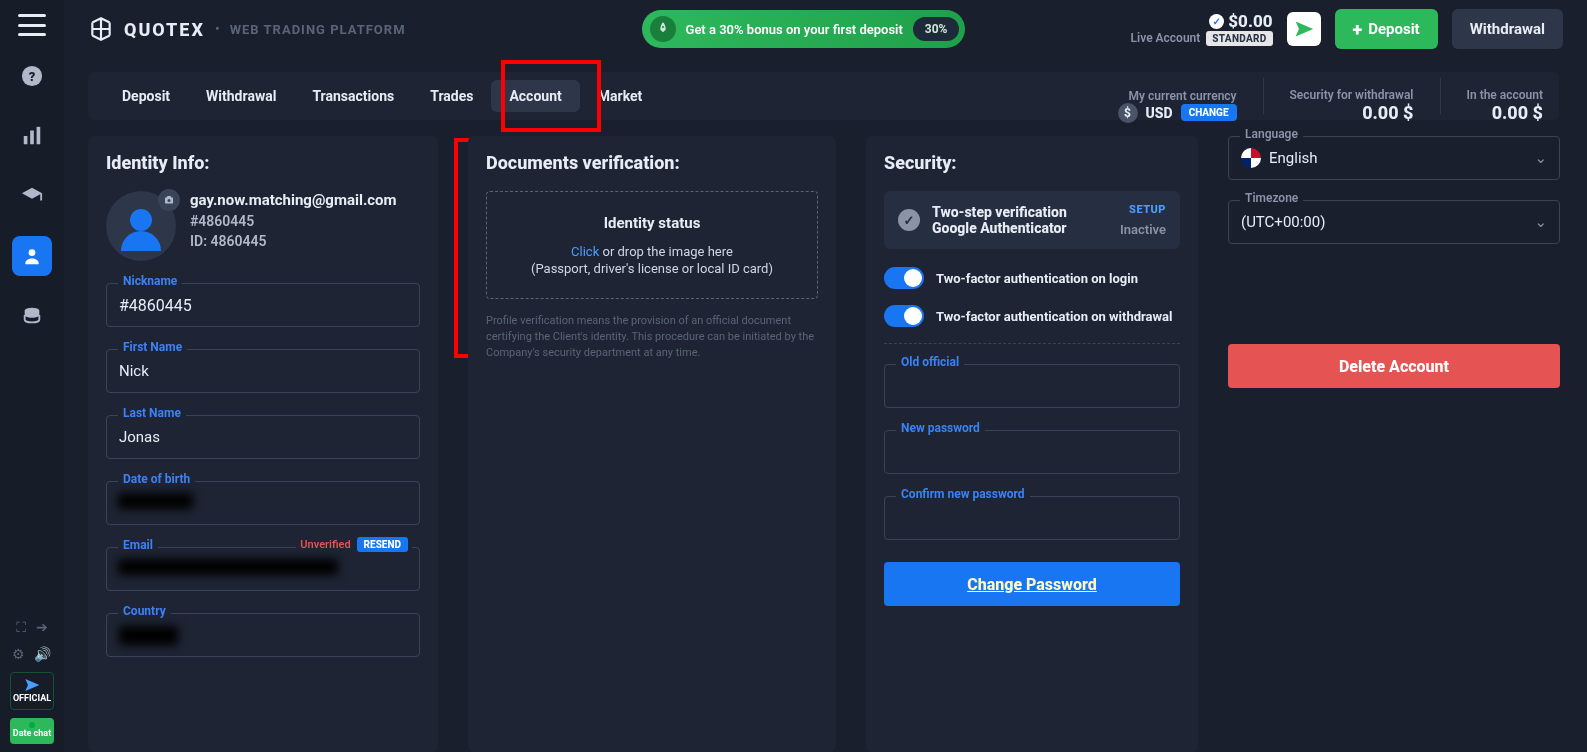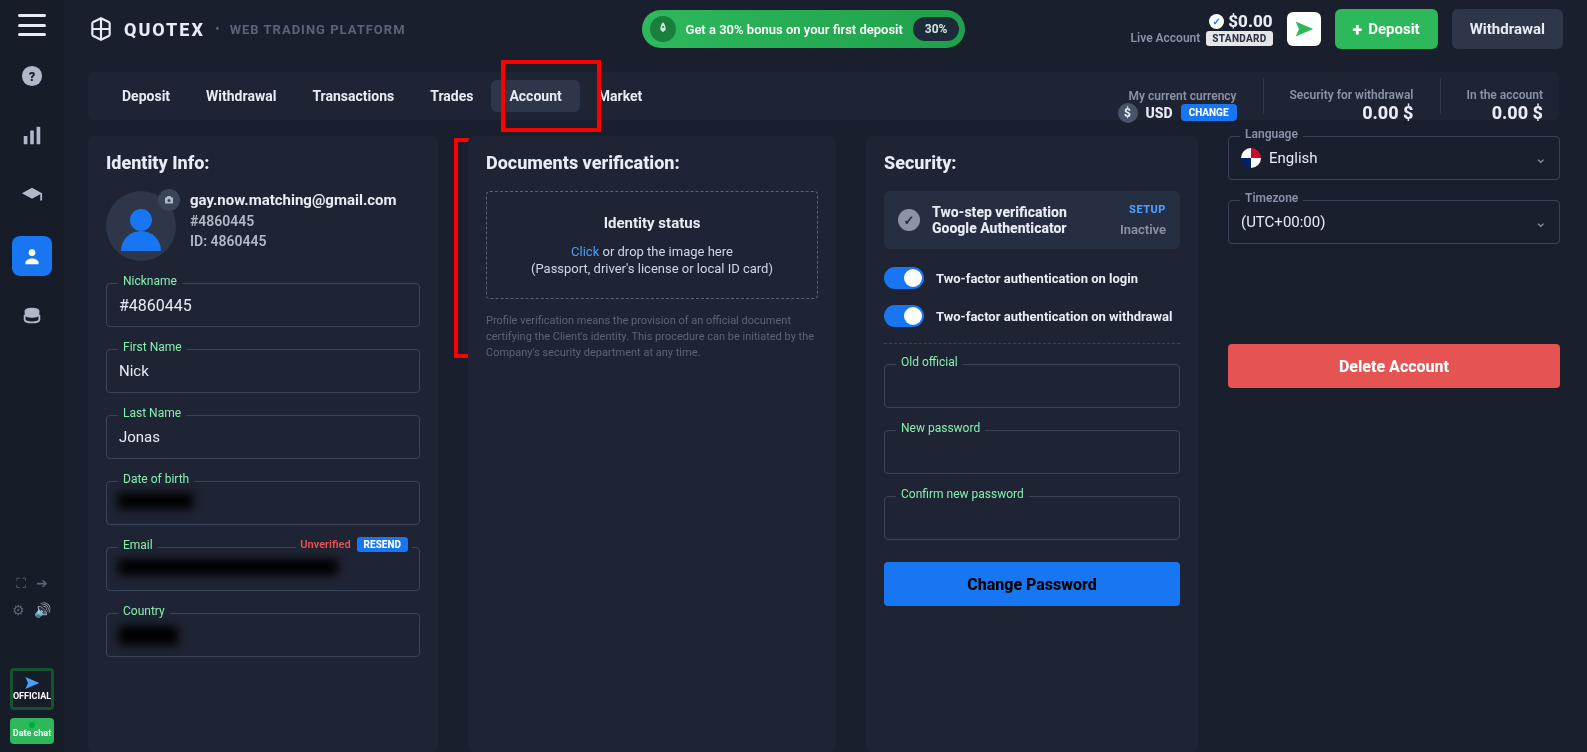--- a/index.html
+++ b/index.html
@@ -24,21 +24,21 @@
   body{background:var(--bg);color:var(--text);width:1587px;height:752px;overflow:hidden;font-size:14px;}
 
   
   .rail{position:absolute;left:0;top:0;width:64px;height:100%;background:#171c29;display:flex;flex-direction:column;align-items:center;padding-top:14px;gap:20px;}
   .rail .hamburger{width:28px;height:22px;cursor:pointer;display:flex;flex-direction:column;justify-content:space-between;}
   .rail .hamburger span{display:block;height:3px;background:#e8ecf4;border-radius:2px;}
   .rail .rail-btn{width:40px;height:40px;border-radius:8px;display:flex;align-items:center;justify-content:center;color:#b0b8c9;cursor:pointer;}
   .rail .rail-btn.active{background:var(--blue);color:#fff;}
   .rail .bottom-block{position:absolute;bottom:8px;left:0;width:64px;display:flex;flex-direction:column;align-items:center;gap:8px;}
   .mini-btn{width:44px;padding:4px 0 6px;border-radius:4px;display:flex;flex-direction:column;align-items:center;font-size:9px;font-weight:700;color:#fff;cursor:pointer;}
-  .mini-btn.official{border:3px solid #14532d;margin-top:40px;}
+  .mini-btn.official{border:1px solid #14532d;}
   .mini-btn.chat{background:#2eb85c;}
   .tiny-row{display:flex;gap:10px;color:#5a6478;margin-bottom:2px;}
 
   
   .topbar{position:absolute;left:64px;top:0;right:0;height:58px;display:flex;align-items:center;padding:0 24px;gap:16px;}
   .brand{display:flex;align-items:center;gap:10px;}
   .brand-logo{display:flex;align-items:center;gap:6px;}
   .brand-name{font-weight:800;letter-spacing:2px;font-size:18px;}
   .brand-dot{color:#5a6478;}
   .brand-sub{color:#5a6478;font-weight:700;letter-spacing:1px;font-size:13px;}
@@ -88,21 +88,21 @@
   .avatar-wrap{position:relative;width:70px;height:70px;}
   .avatar{width:70px;height:70px;border-radius:50%;background:#2e3649;display:flex;align-items:center;justify-content:center;}
   .avatar .head{width:22px;height:22px;border-radius:50%;background:#1976f2;position:relative;top:-6px;}
   .avatar .body{position:absolute;bottom:10px;width:40px;height:20px;border-radius:20px 20px 0 0;background:#1976f2;}
   .cam-badge{position:absolute;top:-2px;right:-4px;width:22px;height:22px;border-radius:50%;background:#3a4459;display:flex;align-items:center;justify-content:center;cursor:pointer;}
   .profile-meta{display:flex;flex-direction:column;gap:4px;font-weight:700;}
   .profile-meta .email{font-size:15px;}
   .profile-meta .muted{color:#b0b8c9;font-weight:600;font-size:14px;}
 
   .field{position:relative;margin-bottom:22px;}
-  .field label{position:absolute;top:-9px;left:12px;background:var(--panel);padding:0 5px;color:#86efac;font-size:12px;font-weight:400;}
+  .field label{position:absolute;top:-9px;left:12px;background:var(--panel);padding:0 5px;color:#3b82f6;font-size:12px;font-weight:700;}
   .field input,.field .select{width:100%;height:44px;background:transparent;border:1px solid #3a4459;border-radius:4px;color:#e8ecf4;padding:0 12px;font-size:16px;outline:none;}
   .field .select{display:flex;align-items:center;justify-content:space-between;cursor:pointer;}
   .field.small input{font-size:15px;}
   .field .right-tags{position:absolute;top:-10px;right:8px;display:flex;gap:6px;align-items:center;background:var(--panel);padding:0 4px;}
   .tag-unv{color:#e55353;font-size:11px;font-weight:600;}
   .tag-resend{background:var(--blue);color:#fff;border-radius:3px;padding:2px 7px;font-size:10px;font-weight:800;cursor:pointer;}
 
   
   .dropzone{border:1px dashed #5a6478;border-radius:4px;padding:22px 10px;text-align:center;margin-bottom:14px;cursor:pointer;}
   .dropzone .title{font-weight:700;margin-bottom:12px;font-size:15px;}
@@ -120,21 +120,21 @@
   .sec-right .setup{color:#4a9eff;font-weight:800;cursor:pointer;letter-spacing:0.5px;}
   .sec-right .inactive{color:#8a93a7;margin-top:6px;font-size:13px;font-weight:600;}
 
   .toggle-row{display:flex;align-items:center;gap:12px;margin-bottom:16px;}
   .toggle{width:40px;height:22px;border-radius:12px;background:var(--blue);position:relative;cursor:pointer;}
   .toggle .knob{position:absolute;top:2px;right:2px;width:18px;height:18px;border-radius:50%;background:#fff;}
   .toggle-row .tlabel{font-weight:700;font-size:13px;}
   .dashed{height:0;border-top:1px dashed #3a4459;margin:8px 0 20px;}
 
   .btn-wide{width:100%;height:44px;border-radius:4px;font-weight:800;font-size:16px;border:none;cursor:pointer;}
-  .btn-wide.blue{background:var(--blue);color:#000000;}
+  .btn-wide.blue{background:var(--blue);color:#fef9c3;text-decoration:underline;}
   .btn-wide.red{background:var(--red);color:#fff;}
 
   
   .pref-field{position:relative;}
   .pref-field label{position:absolute;top:-9px;left:12px;background:var(--bg);padding:0 5px;color:#8a93a7;font-size:12px;font-weight:600;}
   .pref-field .select{width:100%;height:44px;background:transparent;border:1px solid #3a4459;border-radius:4px;color:#e8ecf4;padding:0 12px;font-size:15px;display:flex;align-items:center;justify-content:space-between;cursor:pointer;}
   .flag{width:20px;height:20px;border-radius:50%;display:inline-block;background:conic-gradient(#c8102e 0 90deg,#fff 90deg 180deg,#012169 180deg 270deg,#fff 270deg);margin-right:8px;flex:0 0 auto;}
   .chev{color:#8a93a7;}
 
   .blur{filter:blur(5px);color:#000;background:#000;border-radius:2px;display:inline-block;}

